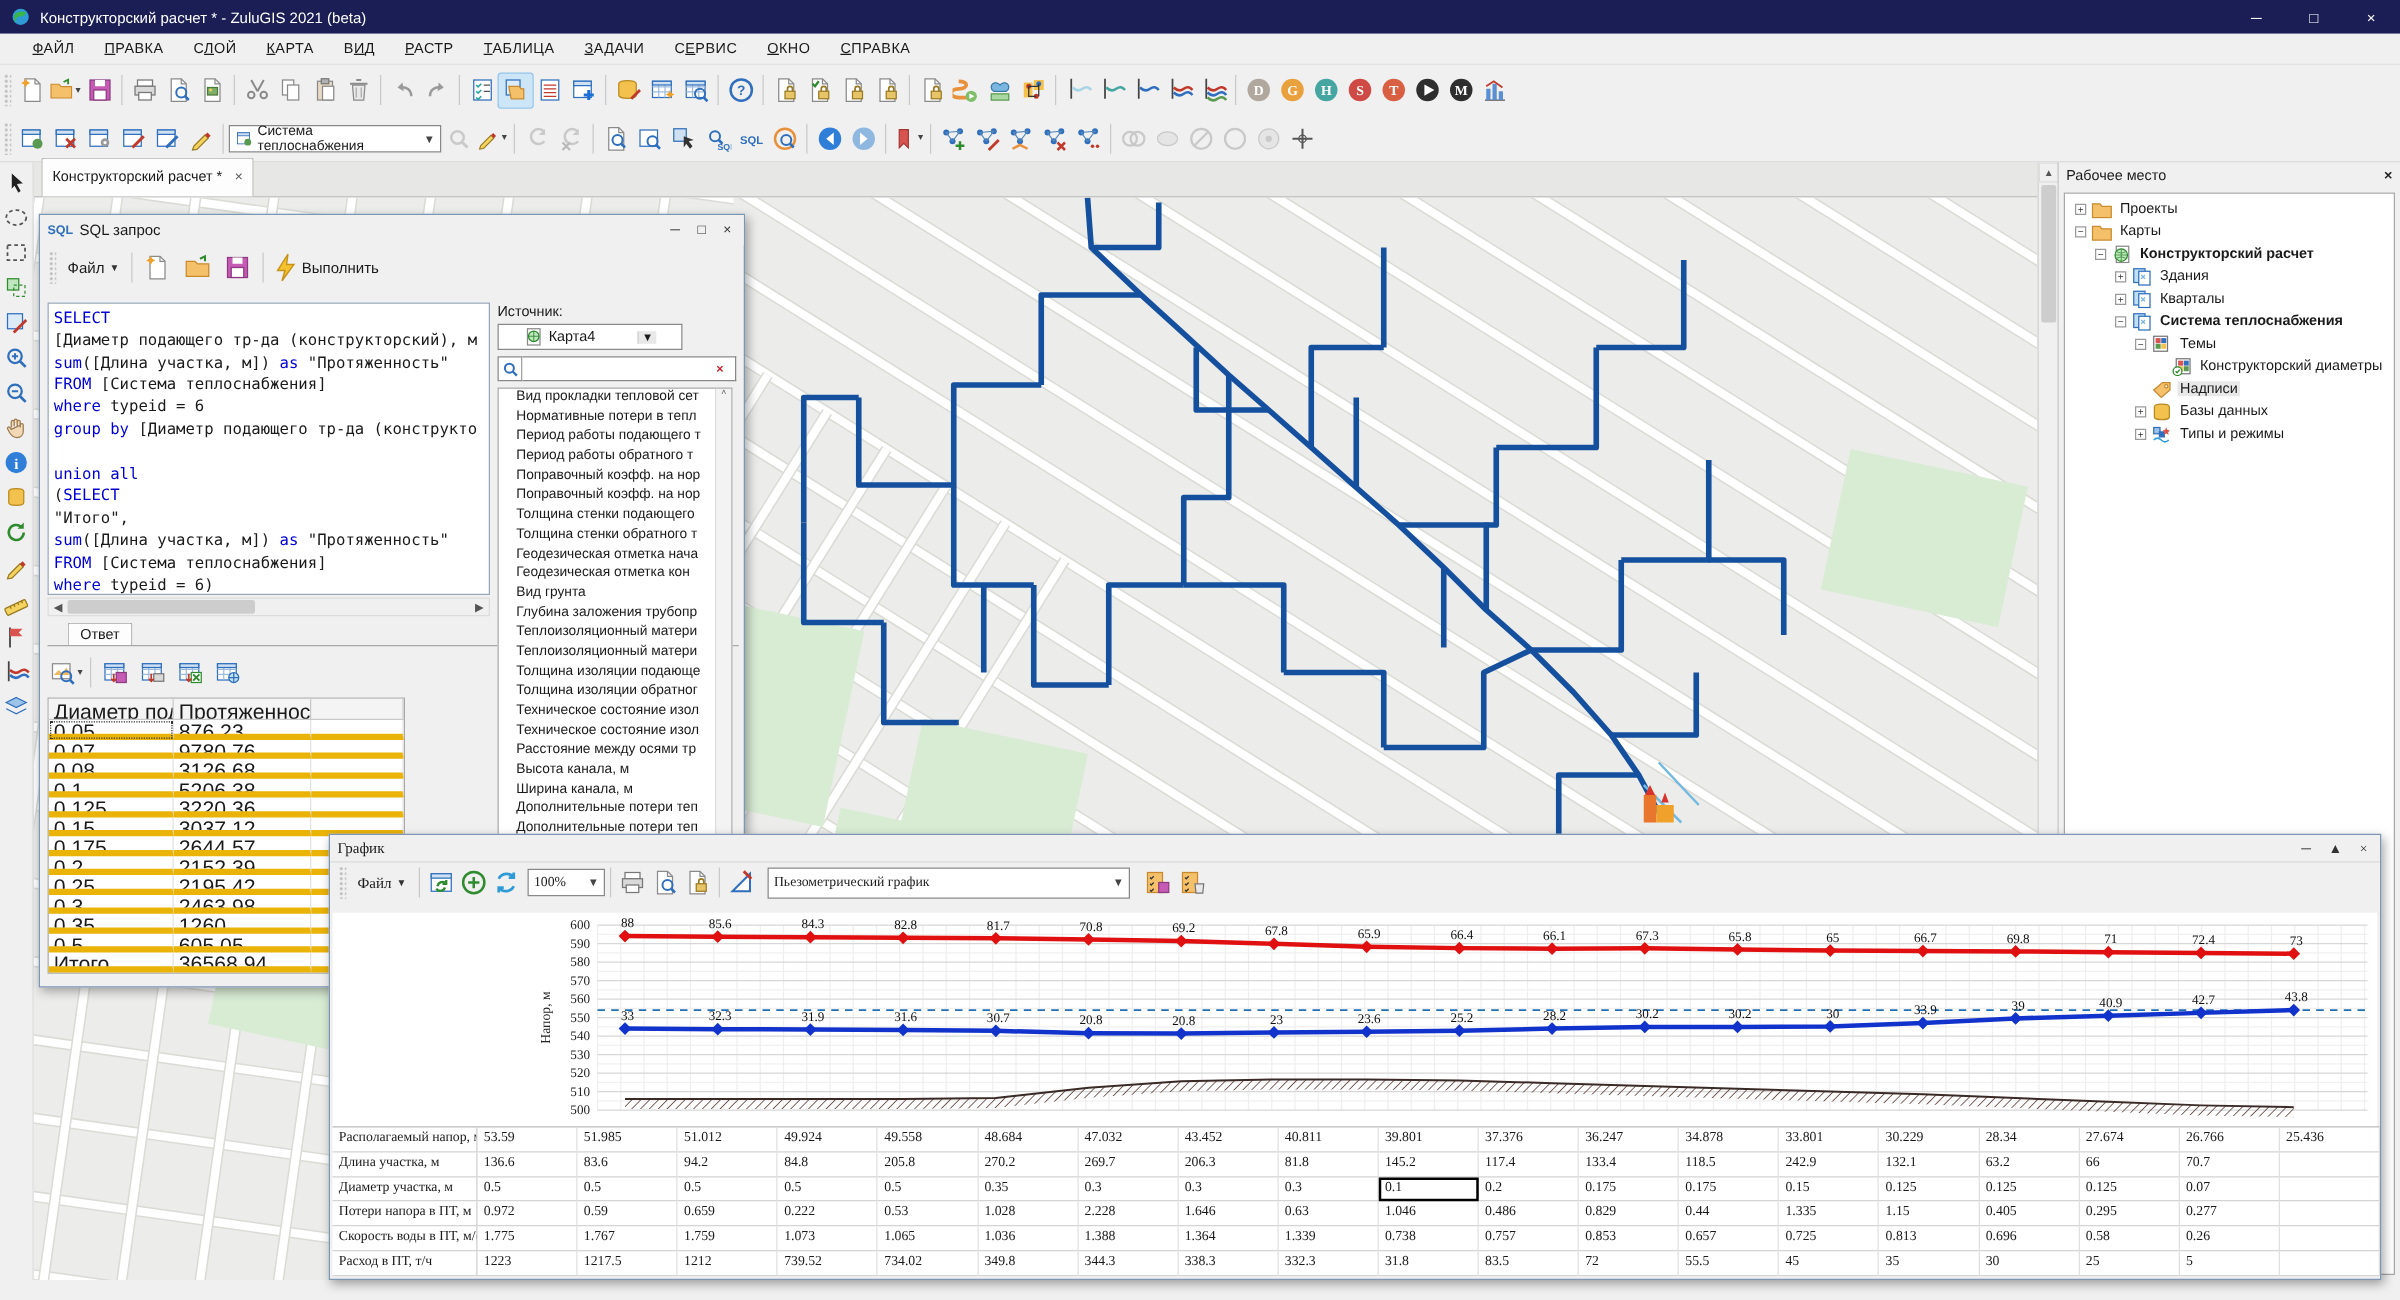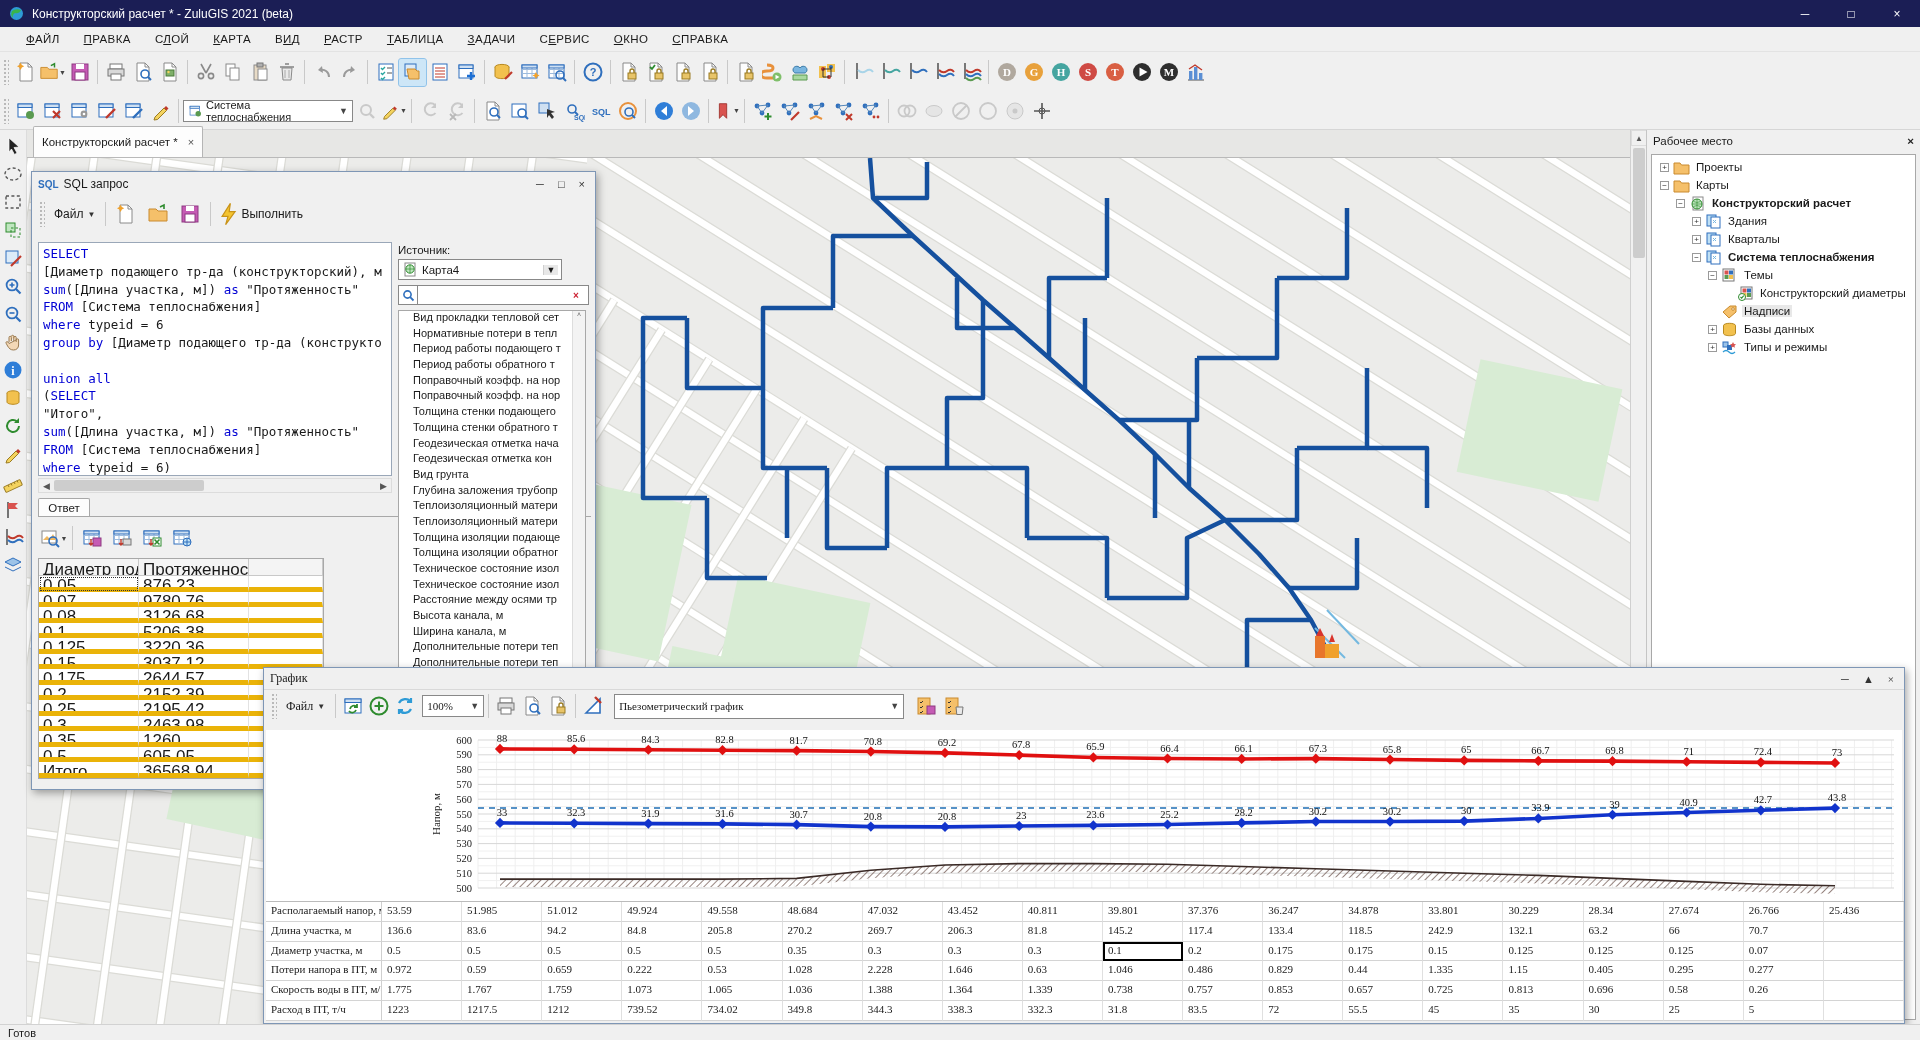--- a/index.html
+++ b/index.html
@@ -62,31 +62,31 @@
   .fwin-title .fbtns { margin-left:auto; display:flex; gap:14px; color:#333; font-size:11px; padding-right:4px;}
   .fwin-toolbar { display:flex; align-items:center; padding:2px 4px; }
 
   
   #sql-win { left:31px; top:171px; width:565px; height:619px; z-index:5; }
   .sql-text { position:absolute; left:6px; top:70px; width:354px; height:234px; background:#fff; border:1px solid #9aa7b8; font-family:"DejaVu Sans Mono",monospace; font-size:12.5px; line-height:17.8px; padding:2px 4px; white-space:pre; overflow:hidden; }
   .sql-text .kw { color:#0000d4; }
   .hscroll { position:absolute; left:6px; top:306px; width:354px; height:15px; background:#f0f0f0; border:1px solid #dcdcdc; display:flex; align-items:center; }
   .hscroll .a { width:15px; text-align:center; font-size:9px; color:#555; }
   .hscroll .th { width:150px; height:11px; background:#cdcdcd; border-radius:2px; }
-  .answer-tab { position:absolute; left:6px; top:326px; width:52px; height:19px; background:#fdfdfd; border:1px solid #a8a8a8; border-bottom:none; display:flex; align-items:center; justify-content:center; font-size:11.5px; border-radius:2px 2px 0 0;}
+  .answer-tab { position:absolute; left:22px; top:326px; width:52px; height:19px; background:#fdfdfd; border:1px solid #a8a8a8; border-bottom:none; display:flex; align-items:center; justify-content:center; font-size:11.5px; border-radius:2px 2px 0 0;}
   .answer-line { position:absolute; left:6px; top:344px; width:553px; height:1px; background:#a8a8a8; }
   .res-toolbar { position:absolute; left:6px; top:350px; height:32px; display:flex; align-items:center; }
   .res-table { position:absolute; left:6px; top:386px; width:286px; background:#fff; border:1px solid #a8a8a8; font-size:17px; }
   .res-table .hrow { display:flex; background:#f4f4f4; border-bottom:1px solid #c9c9c9; height:17px; }
   .res-table .hcell { padding:1px 4px; border-right:1px solid #c9c9c9; overflow:hidden; white-space:nowrap;}
   .res-table .rrow { display:flex; height:15.5px; }
   .res-table .rcell { padding:0 4px; border-right:1px solid #e2e2e2; border-bottom:5px solid #eab308; overflow:hidden; white-space:nowrap;}
   .res-table .rrow.sel .rcell:first-child { outline:1px dotted #333; outline-offset:-2px;}
   .src-label { position:absolute; left:366px; top:72px; font-size:11.5px; }
-  .src-combo { position:absolute; left:366px; top:87px; width:164px; height:21px; background:#fff; border:1px solid #888; display:flex; align-items:center; font-size:11.5px; padding:0 3px;}
+  .src-combo { position:absolute; left:366px; top:87px; width:148px; height:21px; background:#fff; border:1px solid #888; display:flex; align-items:center; font-size:11.5px; padding:0 20px;}
   .src-combo .arr { margin-left:auto; width:15px; text-align:center; background:#e8e8e8; border-left:1px solid #cfcfcf; font-size:9px;}
   .fld-search { position:absolute; left:366px; top:113px; width:188px; height:20px; display:flex; align-items:center; }
   .fld-search .mg { width:20px; height:20px; border:1px solid #888; background:#fff; display:flex; align-items:center; justify-content:center;}
   .fld-search input { flex:1; height:20px; border:1px solid #888; border-left:none; outline:none; font-size:11px; padding:0 3px;}
   .fld-search .clr { width:13px; margin-left:-16px; color:#c23; font-weight:bold; font-size:10px; z-index:2;}
   .fld-list { position:absolute; left:366px; top:138px; width:188px; height:460px; background:#fff; border:1px solid #a8a8a8; overflow:hidden; }
   .fld-item { height:15.7px; padding-left:14px; font-size:11px; white-space:nowrap; overflow:hidden; }
   .fld-scroll { position:absolute; right:0; top:0; width:13px; height:100%; background:#f3f3f3; border-left:1px solid #ddd; font-size:7px; color:#666; text-align:center;}
 
   
@@ -2187,16 +2187,13 @@
         <div class="c">55.5</div>
         <div class="c">45</div>
         <div class="c">35</div>
         <div class="c">30</div>
         <div class="c">25</div>
         <div class="c">5</div>
         <div class="c"></div>
       </div>
   </div>
 
-  <div class="statusbar">
-    <span>Готов</span>
-  </div>
 </div>
 
 </body></html>

